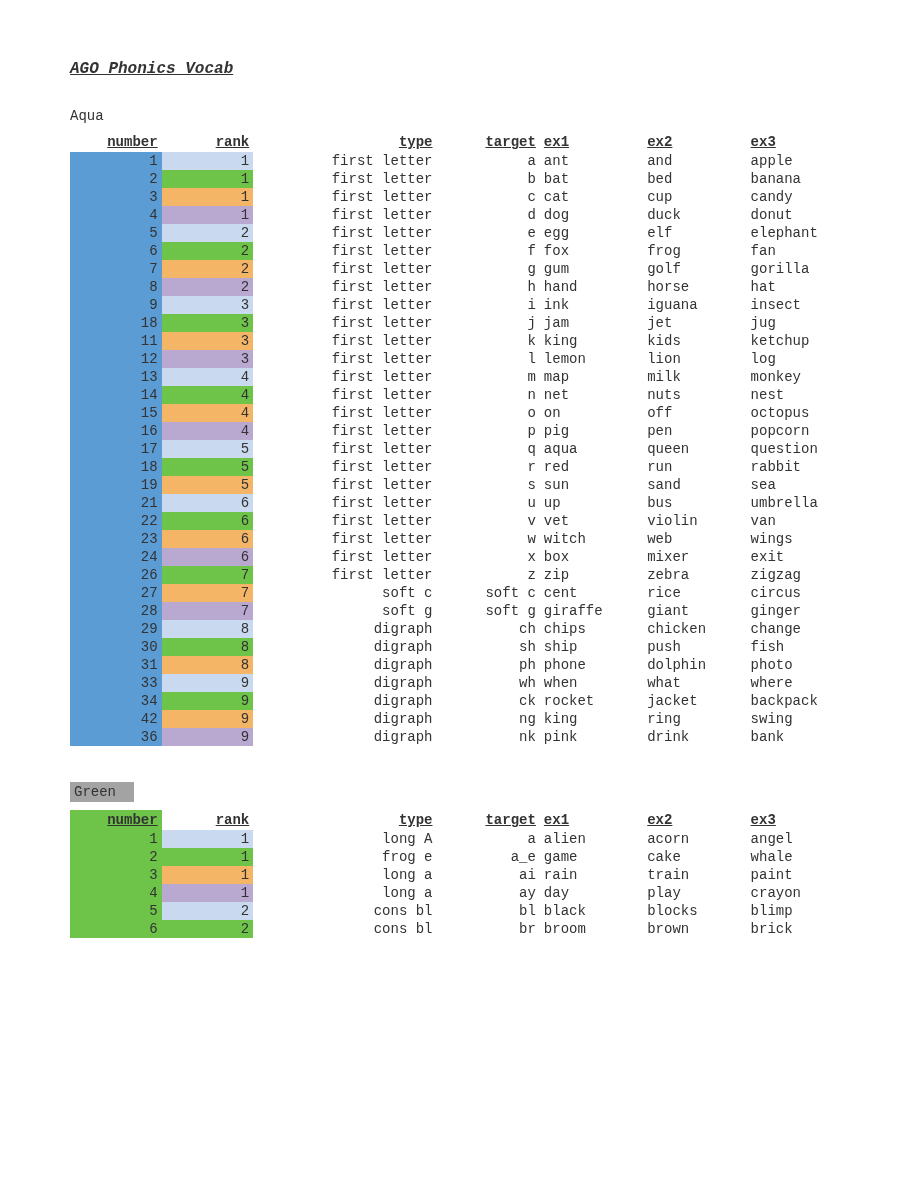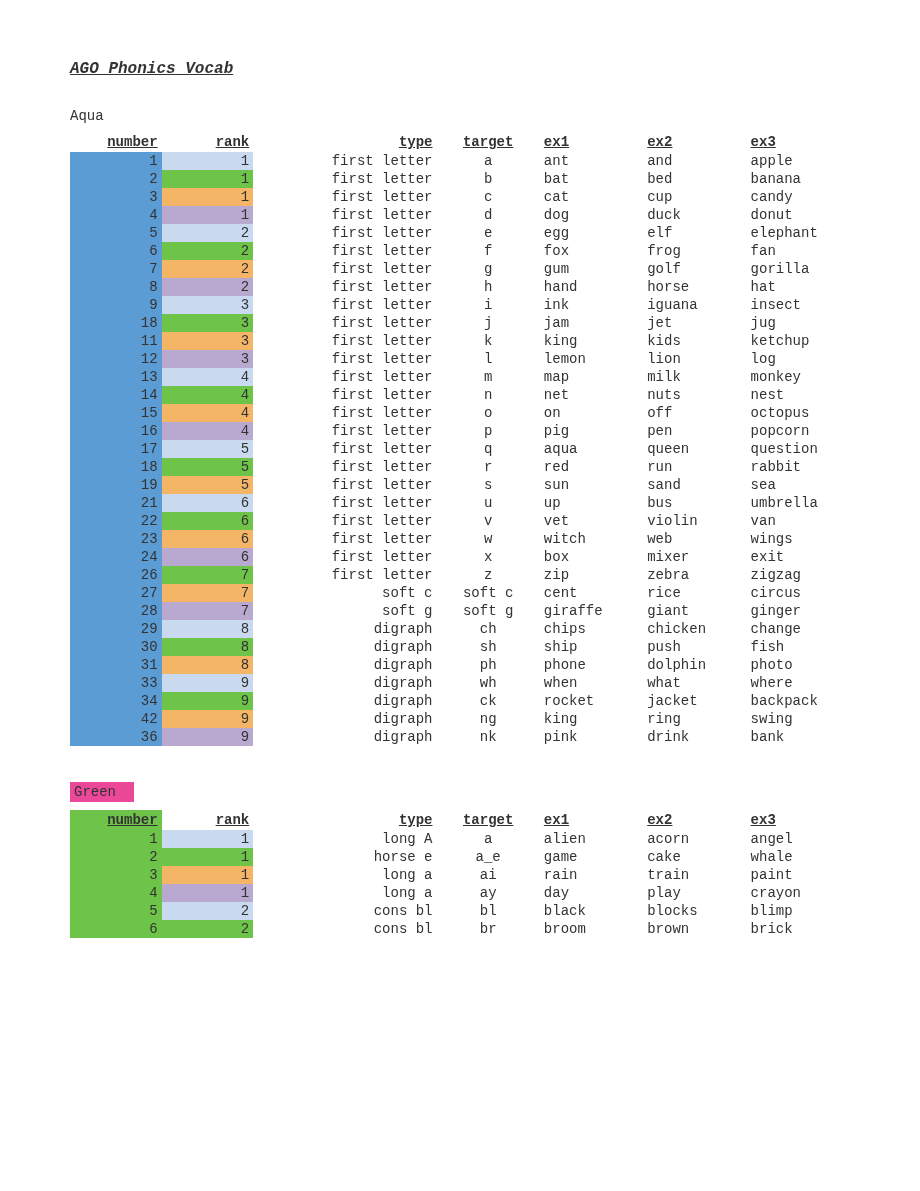--- a/index.html
+++ b/index.html
@@ -36,32 +36,32 @@
   td {
     padding: 1px 4px;
     font-family: "Courier New", monospace;
     font-size: 14px;
     white-space: nowrap;
     overflow: hidden;
   }
   .col-num { width: 70px; text-align: right; }
   .col-rank { width: 70px; text-align: right; }
   .col-type { width: 150px; text-align: right; padding-left: 2px;}
-  .col-target { width: 80px; text-align: center; }
+  .col-target { width: 80px; text-align: right; }
   .col-ex { width: 80px; text-align: left; }
 
   .rank-c1 { background: #c9d9ef; } 
   .rank-c2 { background: #6ec449; } 
   .rank-c3 { background: #f4b566; } 
   .rank-c4 { background: #b9a8d0; } 
 
   .green-section { margin-top: 36px; }
   .green-label-cell {
     display: inline-block;
-    background: #ec4899;
+    background: #a3a3a3;
     padding: 2px 18px 2px 4px;
     margin-bottom: 0;
   }
 </style>
 </head>
 <body>
 
 <div class="title">AGO Phonics Vocab</div>
 
 <div id="sections-container">
@@ -398,21 +398,21 @@
             <td class="col-rank rank-c1">1</td>
             <td class="col-type">long A</td>
             <td class="col-target">a</td>
             <td class="col-ex">alien</td>
             <td class="col-ex">acorn</td>
             <td class="col-ex">angel</td>
           </tr>
           <tr>
             <td class="col-num green-bg">2</td>
             <td class="col-rank rank-c2">1</td>
-            <td class="col-type">horse e</td>
+            <td class="col-type">frog e</td>
             <td class="col-target">a_e</td>
             <td class="col-ex">game</td>
             <td class="col-ex">cake</td>
             <td class="col-ex">whale</td>
           </tr>
           <tr>
             <td class="col-num green-bg">3</td>
             <td class="col-rank rank-c3">1</td>
             <td class="col-type">long a</td>
             <td class="col-target">ai</td>

